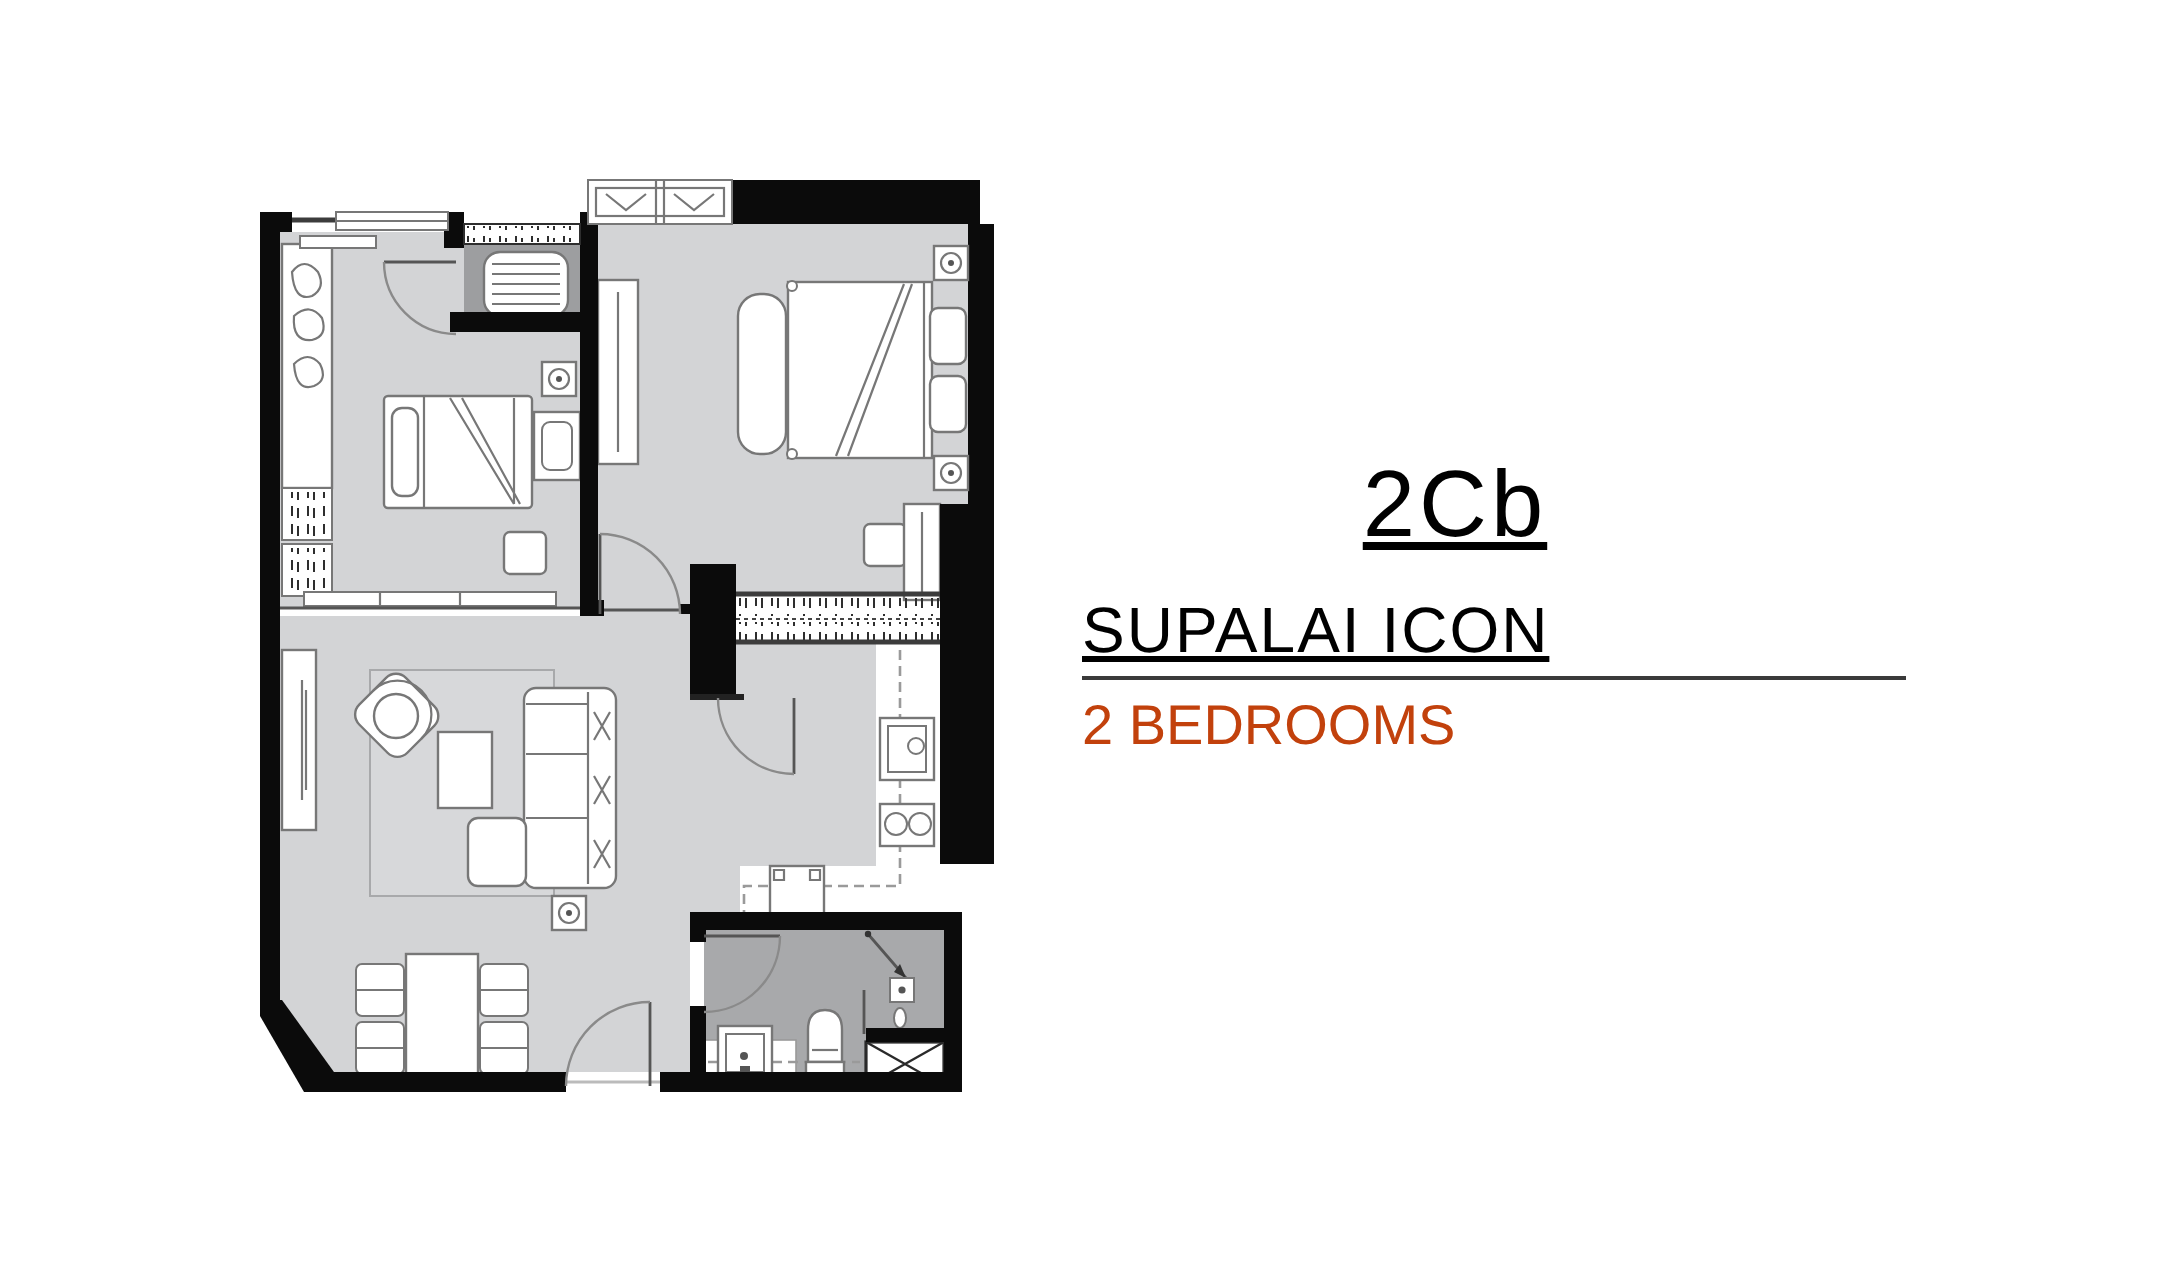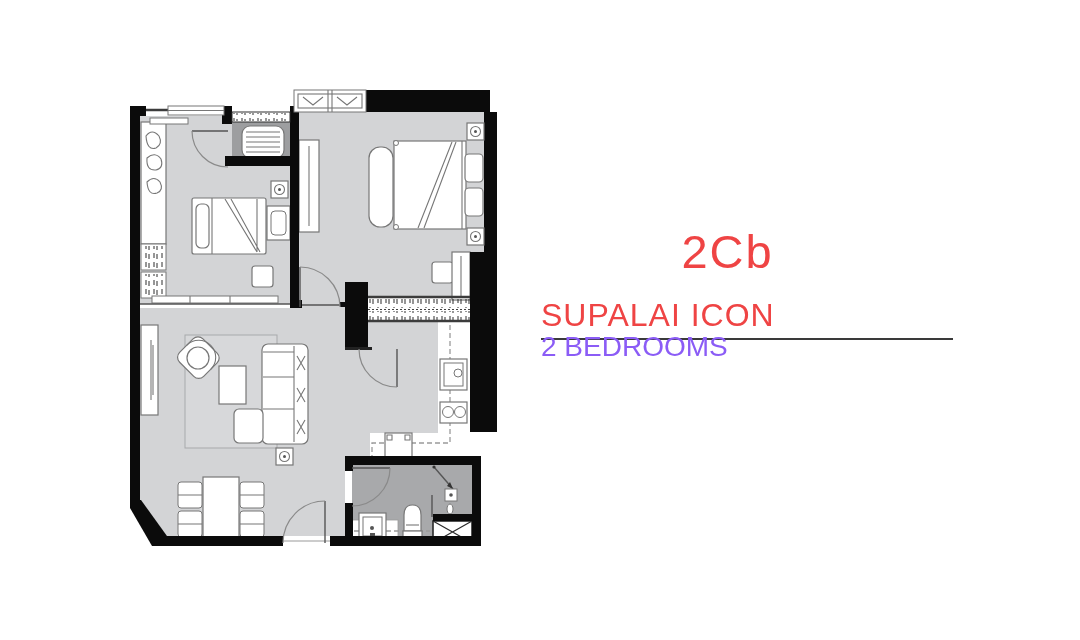--- a/index.html
+++ b/index.html
@@ -14,27 +14,27 @@
   .alc    {fill:var(--alcove-floor,#9d9ea0);}
   .kit    {fill:var(--kitchen-floor,#ffffff);}
   .fw     {fill:#ffffff;stroke:var(--furniture-line,#777);stroke-width:1.2;}
   .fwt    {fill:#ffffff;stroke:var(--furniture-line,#777);stroke-width:1;}
   .ln     {fill:none;stroke:var(--furniture-line,#777);stroke-width:1.1;}
   .lnd    {fill:none;stroke:#555;stroke-width:1.4;}
   .arc    {fill:none;stroke:#8a8a8a;stroke-width:1.2;}
   .thinw  {stroke:#3c3c3c;stroke-width:2.4;}
   .dash   {fill:none;stroke:#9a9a9a;stroke-width:1.3;stroke-dasharray:5 3;}
 
-  .panel-text{position:absolute;color:#ef4444;}
+  .panel-text{position:absolute;color:#000000;text-decoration:underline;}
   #unit-code{left:615px;top:224px;width:225px;text-align:center;
              font-size:47px;letter-spacing:2px;font-weight:300;}
   #project-name{left:541px;top:297px;font-size:32px;letter-spacing:1px;font-weight:300;text-align:right;}
   #divider{position:absolute;left:541px;top:338px;width:412px;height:2px;background:#3a3a3a;}
-  #specs-row{position:absolute;left:541px;top:331px;width:412px;display:flex;
-             justify-content:space-between;font-size:28px;font-weight:300;color:#8b5cf6;}
+  #specs-row{position:absolute;left:541px;top:347px;width:412px;display:flex;
+             justify-content:space-between;font-size:28px;font-weight:300;color:#c2410c;}
 </style>
 </head>
 <body>
 
 <div id="stage">
 
   <svg id="plan-svg" width="1080" height="640" viewBox="0 0 1080 640">
     <defs>
       <pattern id="tly" width="8" height="9" patternUnits="userSpaceOnUse">
         <path d="M2,1V6 M5,2V7" stroke="#2e2e2e" stroke-width="1" fill="none"></path>

